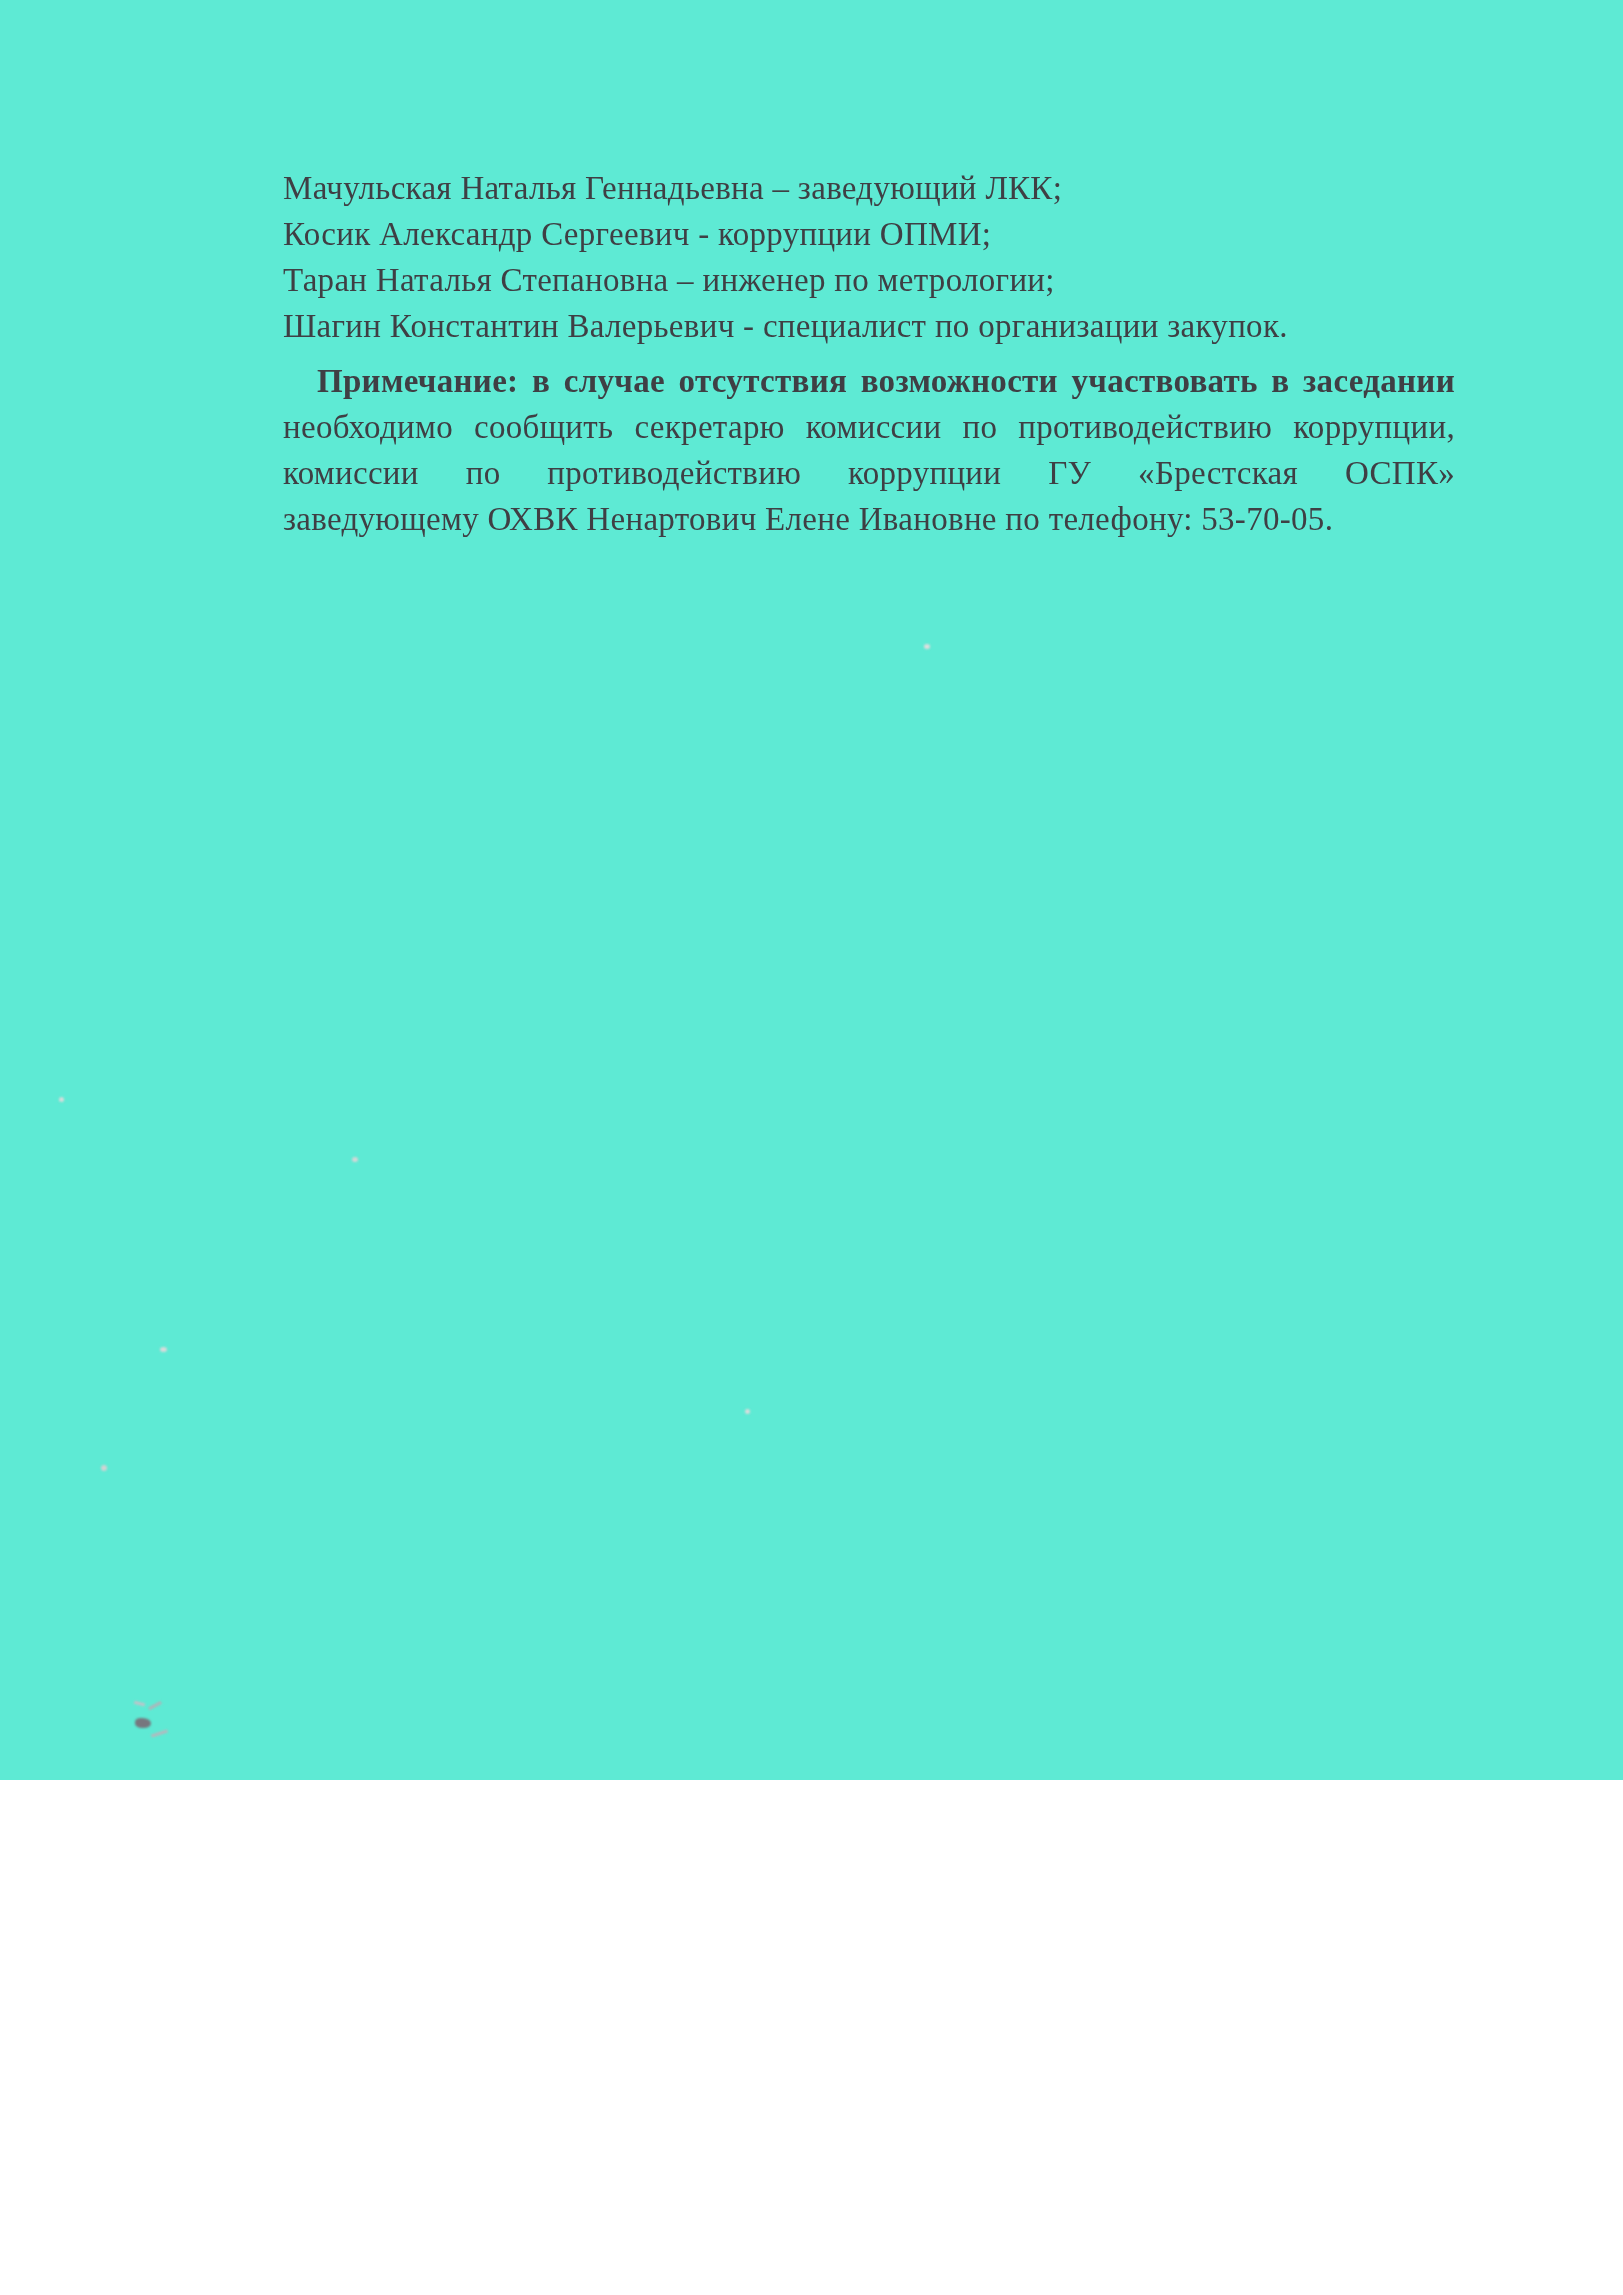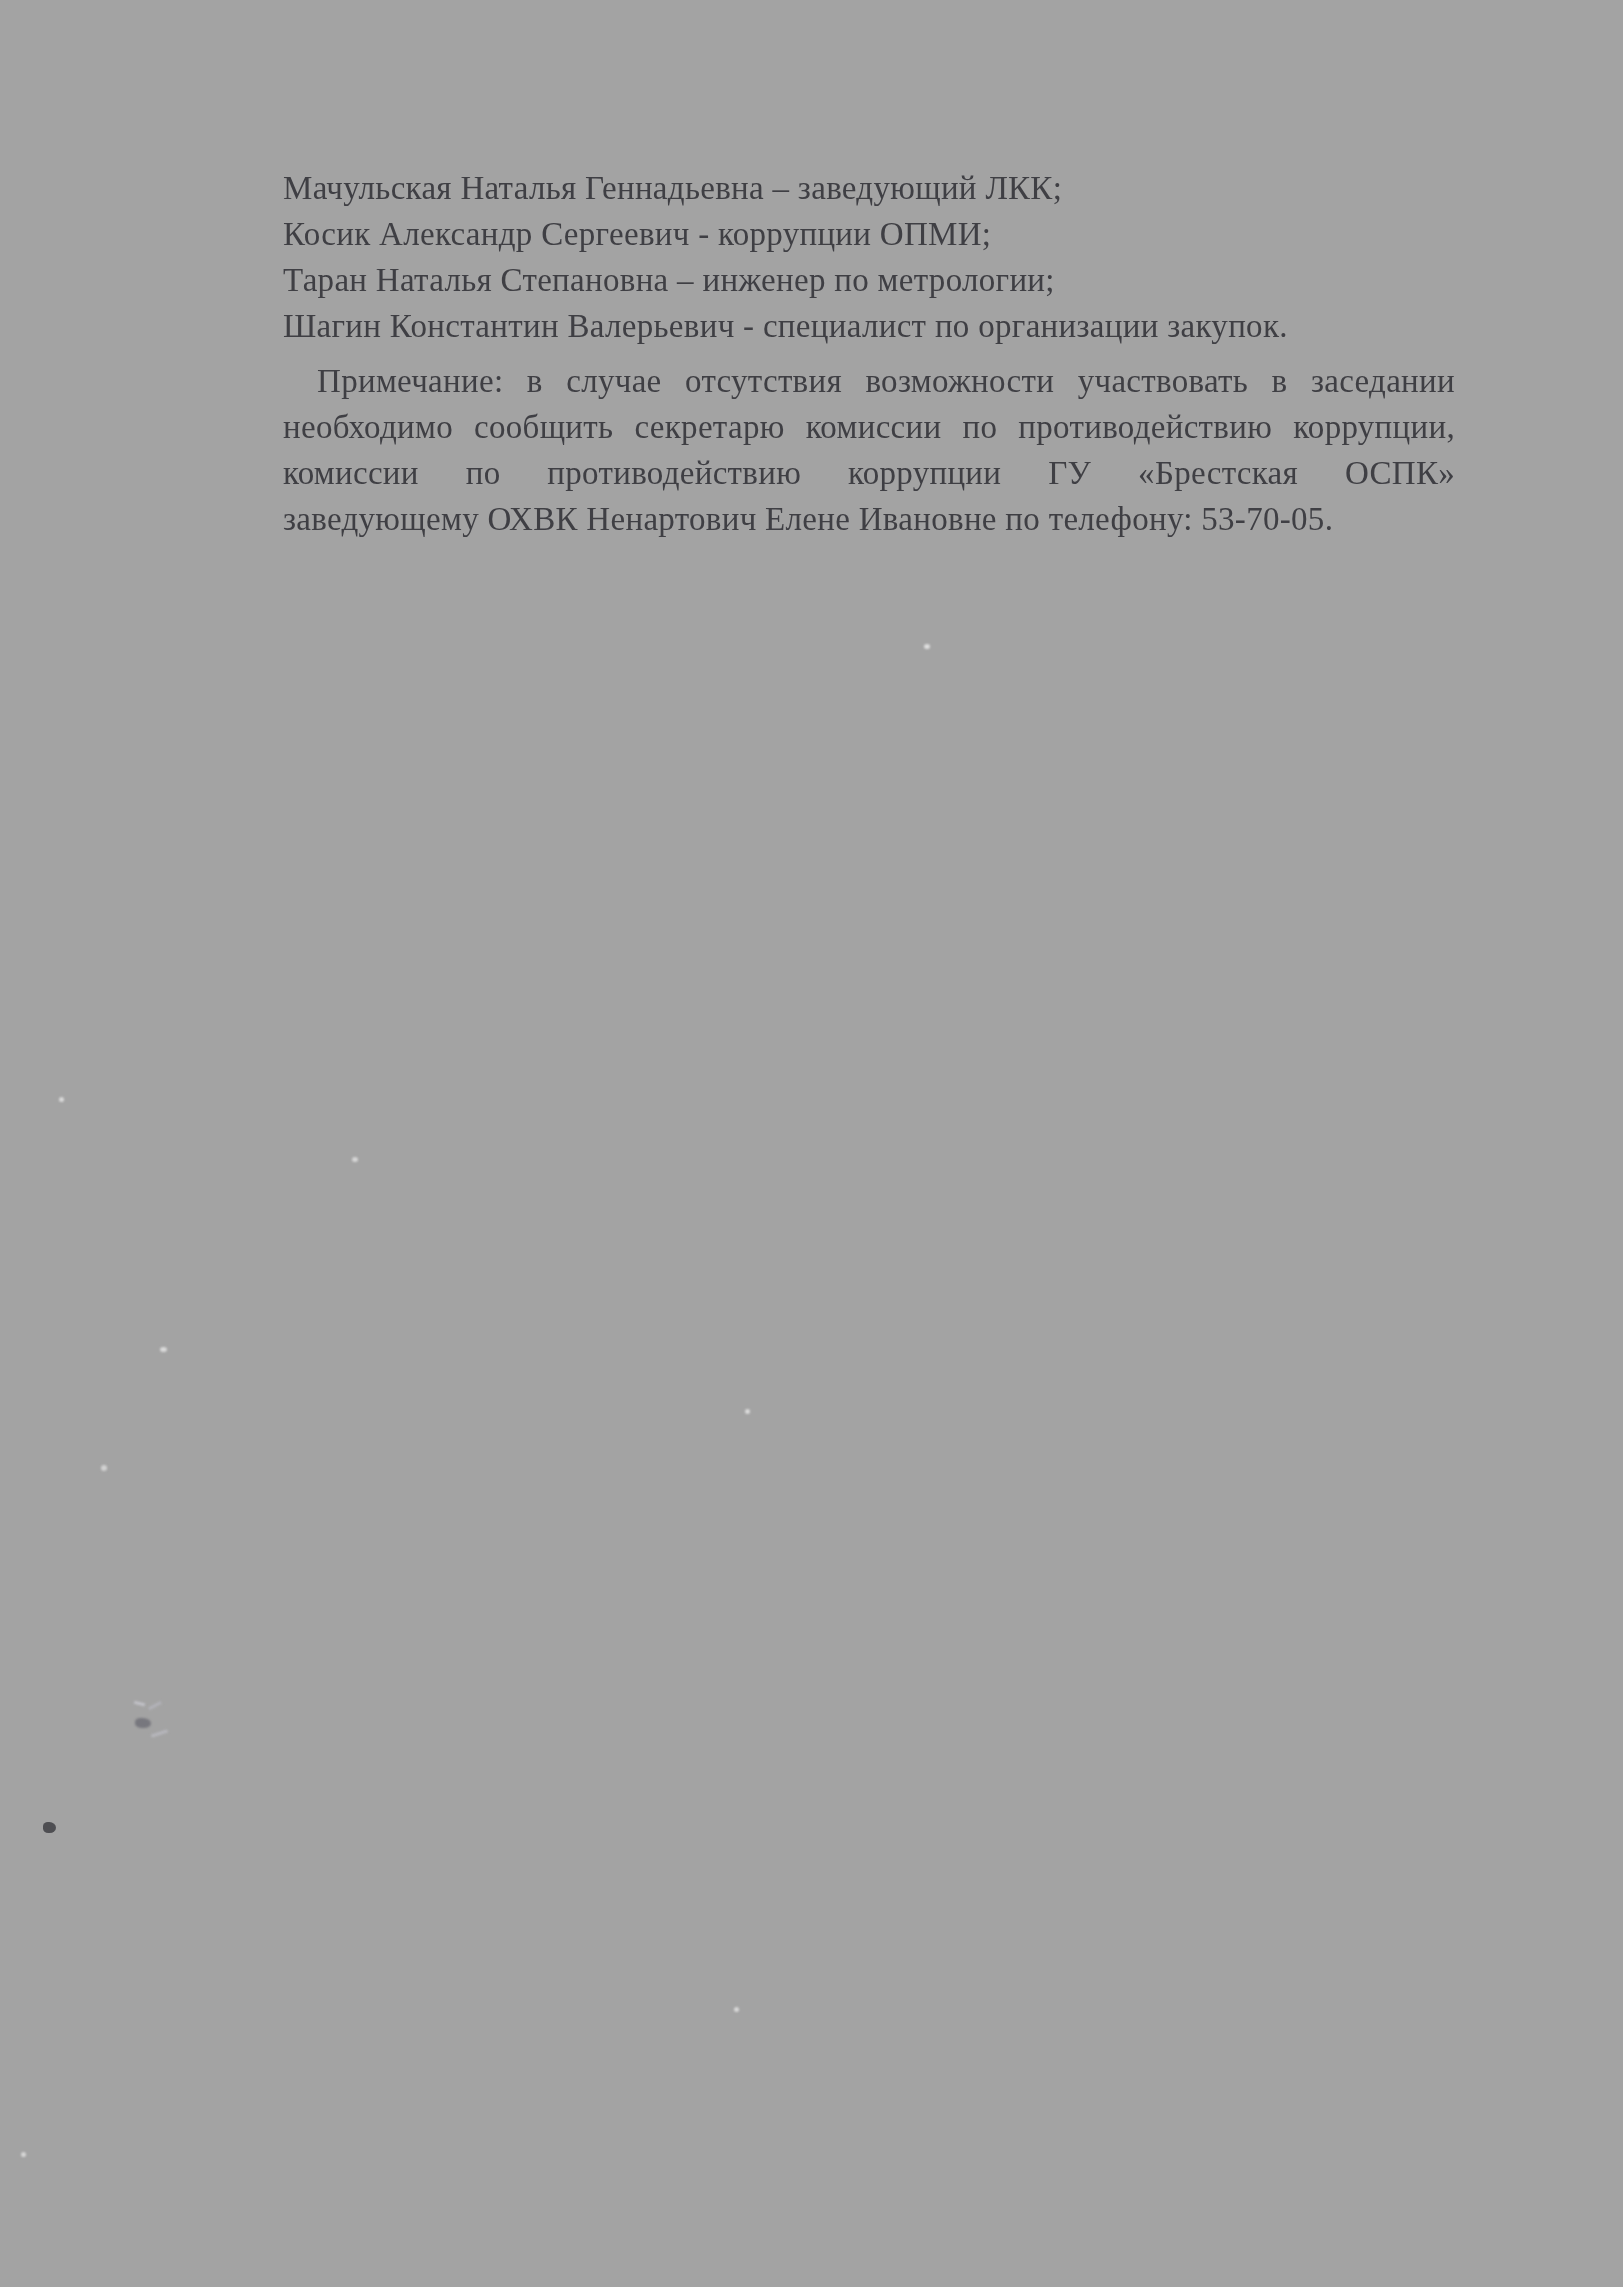--- a/index.html
+++ b/index.html
@@ -3,22 +3,22 @@
 <meta charset="utf-8">
 <style>
   html, body {
     margin: 0;
     padding: 0;
     background: #ffffff;
   }
   .page {
     position: relative;
     width: 1623px;
-    height: 2287px;
-    background: #a3a3a3;
+    height: 1780px;
+    background: #5eead4;
     overflow: hidden;
     font-family: "Liberation Serif", "DejaVu Serif", serif;
   }
   .text-block {
     position: absolute;
     left: 283px;
     top: 165px;
     width: 1172px;
     color: #3f3f44;
     font-size: 33px;
@@ -32,20 +32,21 @@
   }
   .note-block {
     margin-top: 9.2px;
   }
   .note-line-justify {
     text-align: justify;
     text-align-last: justify;
   }
   .note-line-first {
     text-indent: 34px;
+    font-weight: bold;
   }
   .note-line-last {
     text-align: left;
   }
   
   .speck {
     position: absolute;
     border-radius: 50%;
     filter: blur(0.8px);
   }

